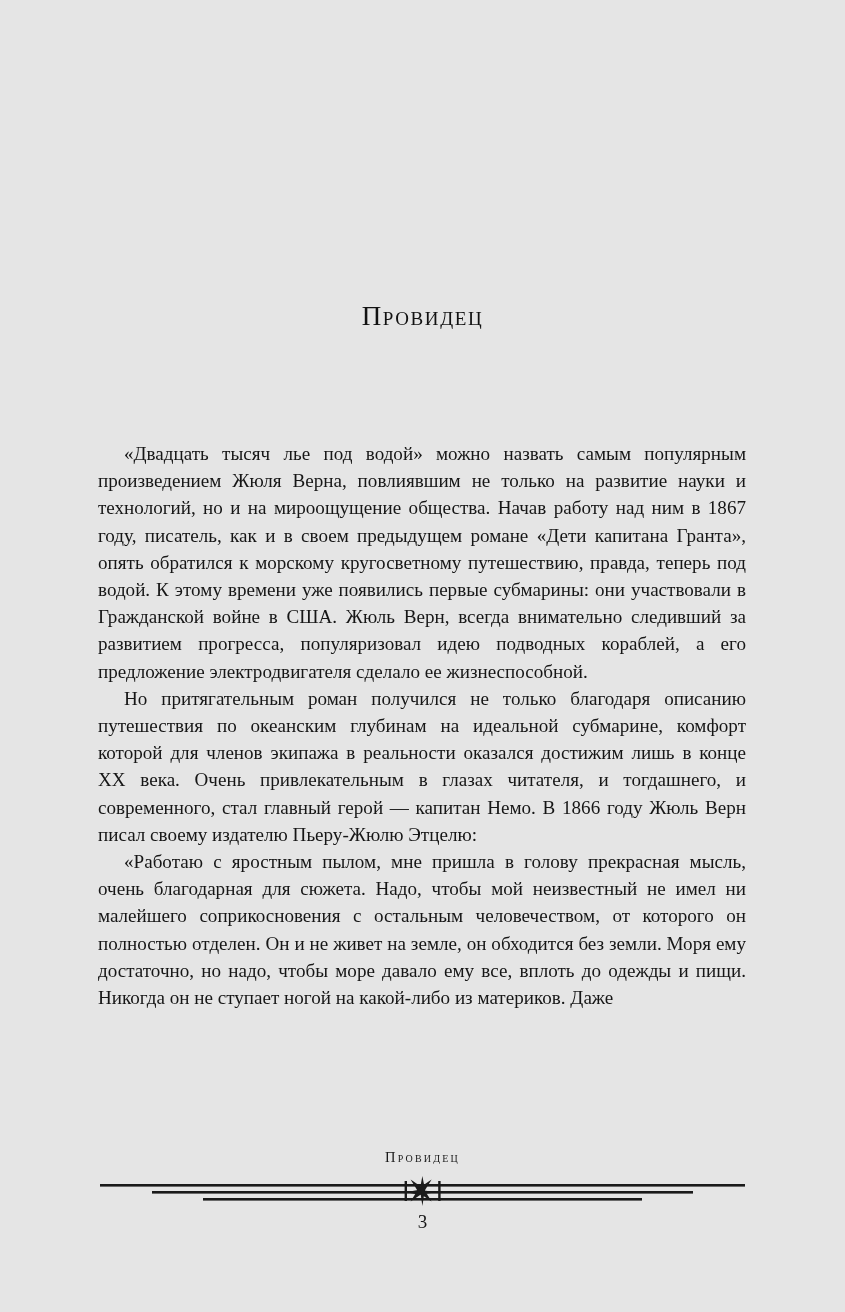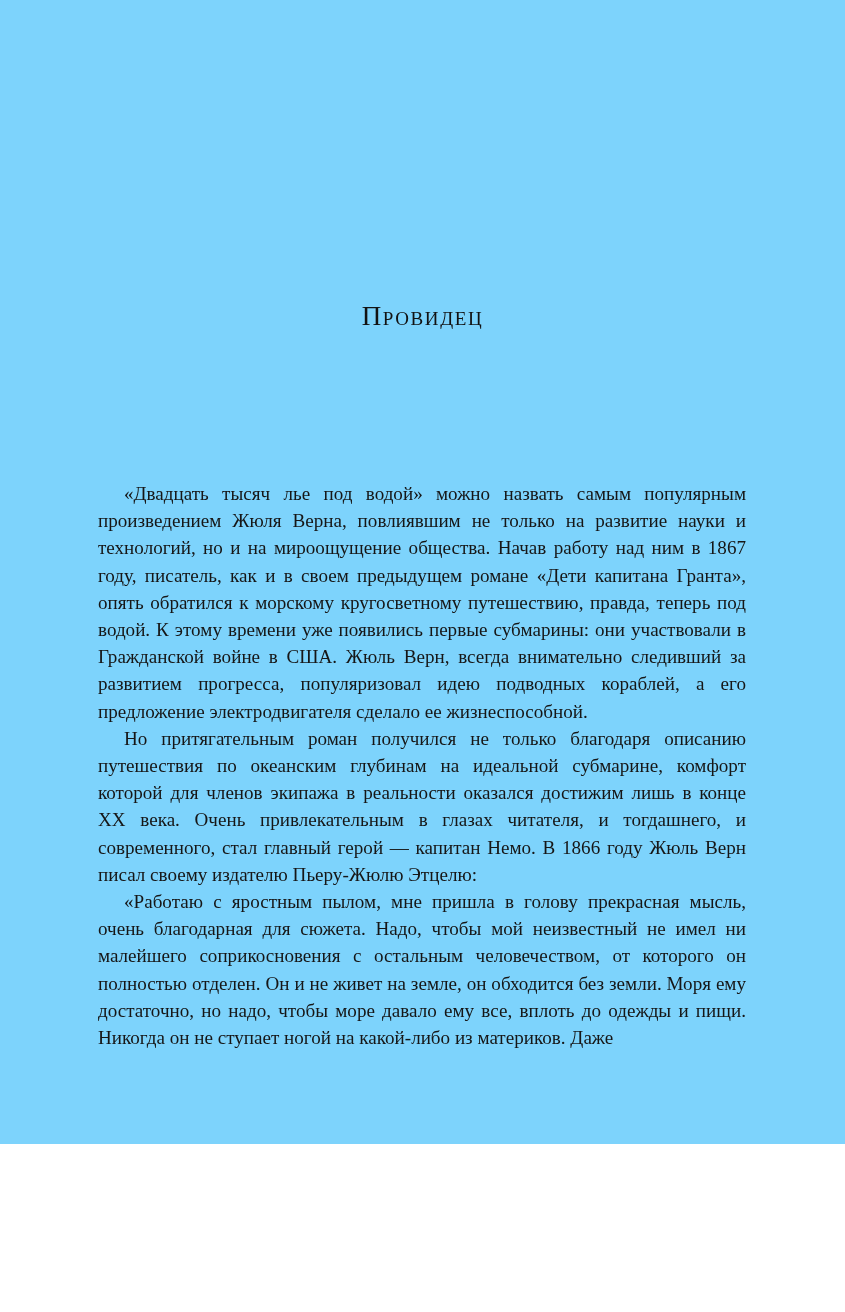--- a/index.html
+++ b/index.html
@@ -4,22 +4,22 @@
 <style>
   html, body {
     margin: 0;
     padding: 0;
     background: #ffffff;
   }
 
   .page {
     position: relative;
     width: 845px;
-    height: 1144px;
-    background: #7dd3fc;
+    height: 1312px;
+    background: #e5e5e5;
     margin: 0 auto;
     overflow: hidden;
     font-family: "Liberation Serif", "DejaVu Serif", serif;
     color: #141414;
     box-sizing: border-box;
   }
 
   
   .chapter-title {
     position: absolute;
@@ -36,21 +36,20 @@
     line-height: 1;
     margin: 0;
   }
 
   
   .textblock {
     position: absolute;
     left: 98px;
     top: 440px;
     width: 648px;
-    margin-top: 40px;
   }
 
   .para {
     margin: 0;
     text-align: justify;
     text-justify: inter-word;
     text-indent: 26px;
     font-size: 19.1px;
     line-height: 27.2px;
     color: #161616;

